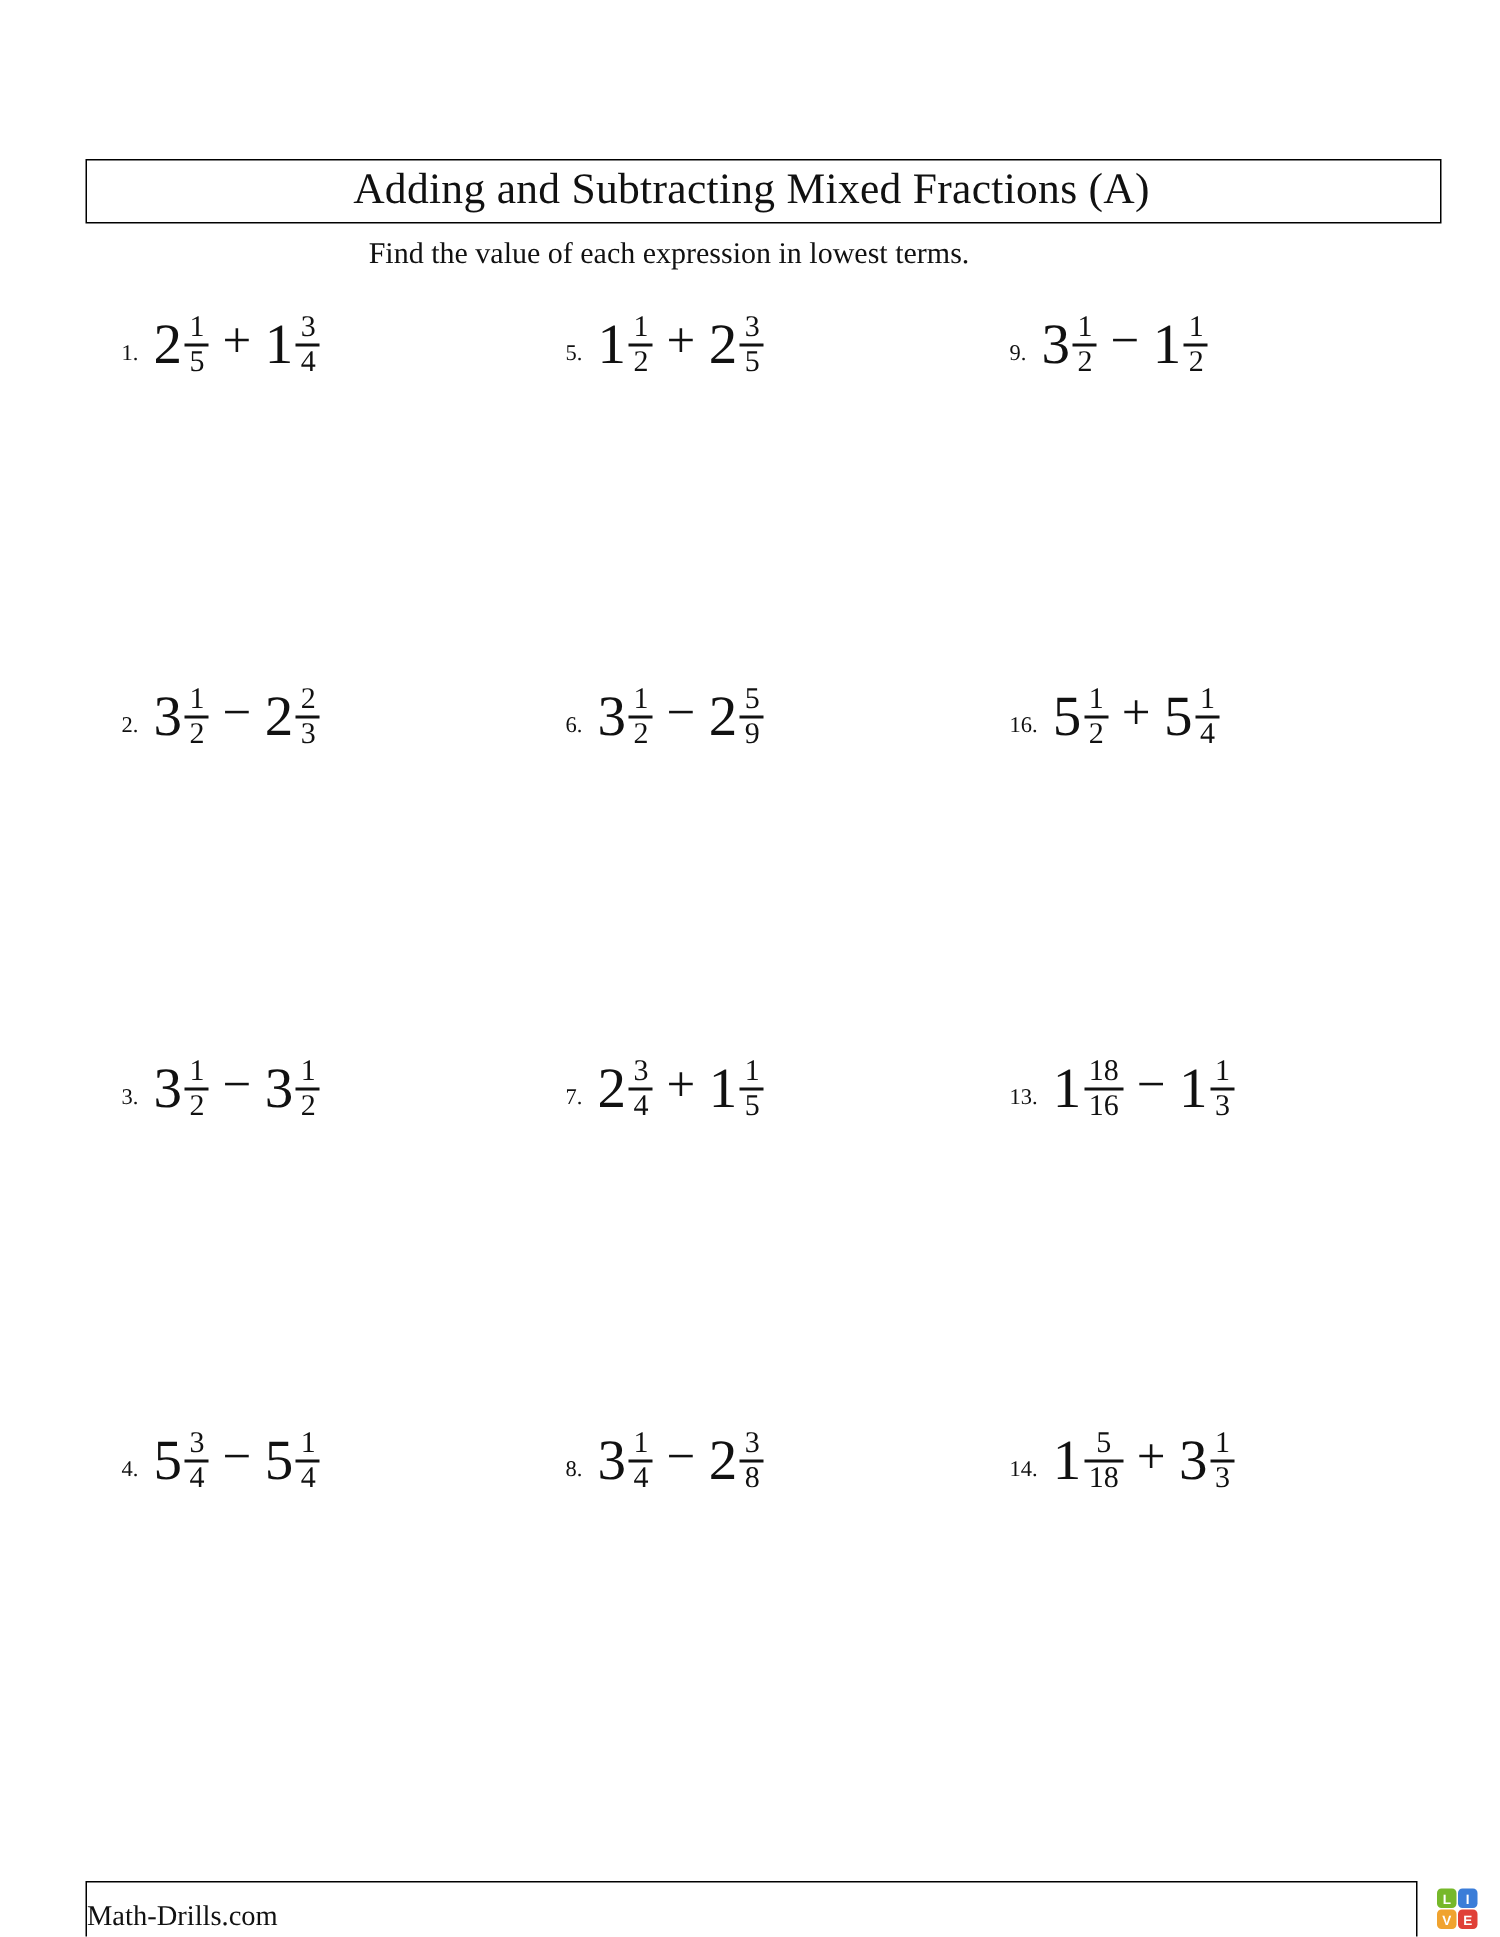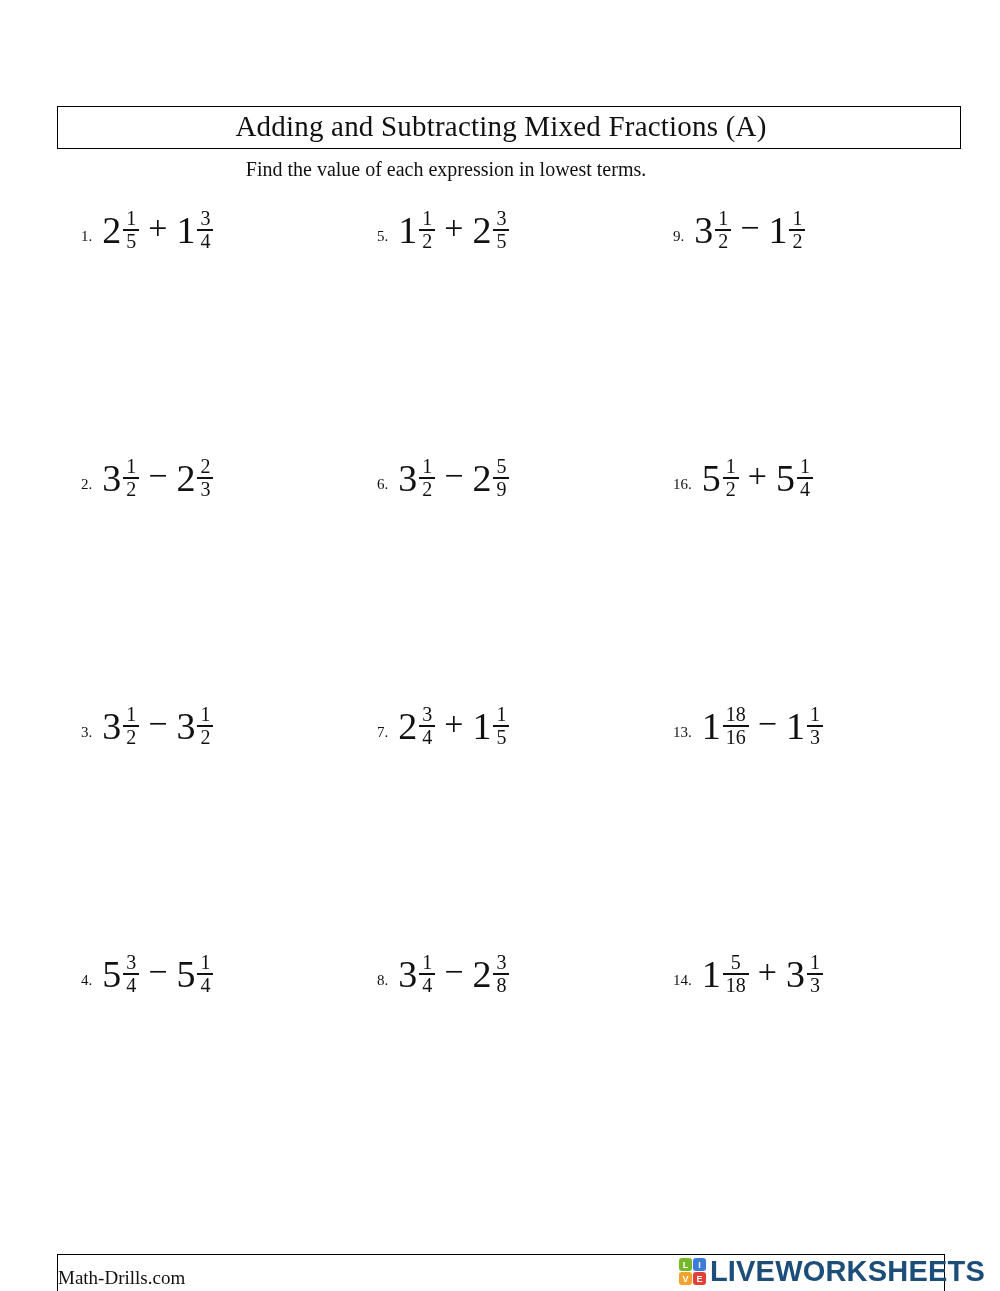--- a/index.html
+++ b/index.html
@@ -288,14 +288,13 @@
   <span>Math-Drills.com</span>
 </div>
 
 <div class="logo">
   <div class="logo-icon">
     <span class="tile" style="background: rgb(118, 184, 42);">L</span>
     <span class="tile" style="background: rgb(59, 125, 216);">I</span>
     <span class="tile" style="background: rgb(240, 163, 47);">V</span>
     <span class="tile" style="background: rgb(224, 64, 56);">E</span>
   </div>
-  <span class="logo-text" style="color: rgb(29, 78, 121);">LIVEWORKSHEETS</span>
 </div>
 
 </body></html>

